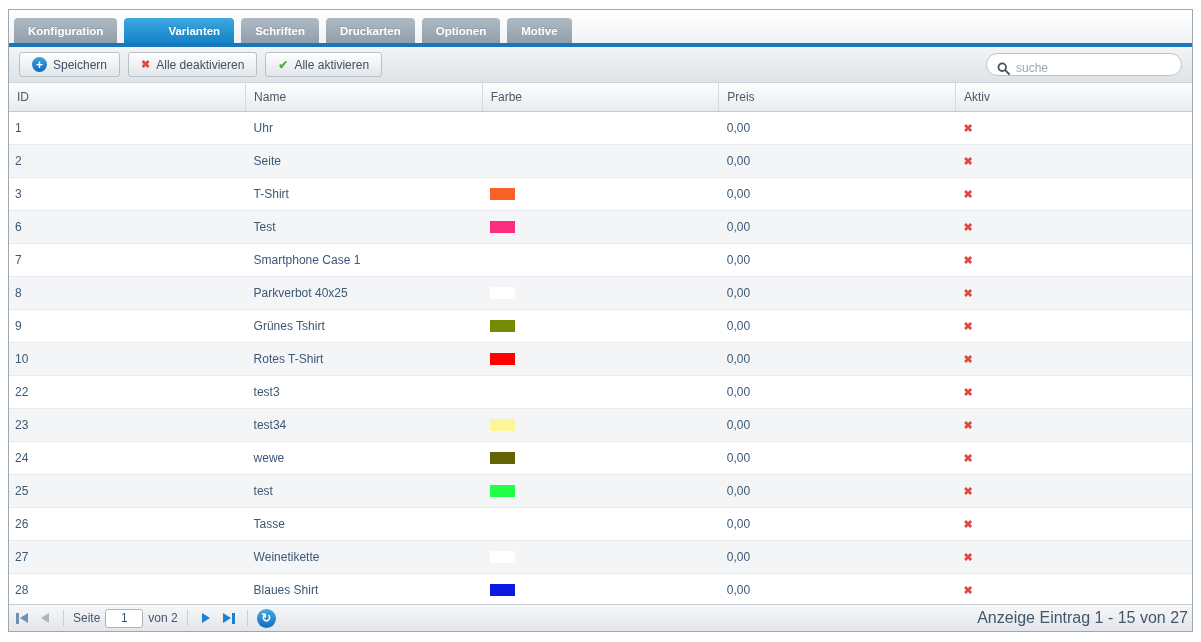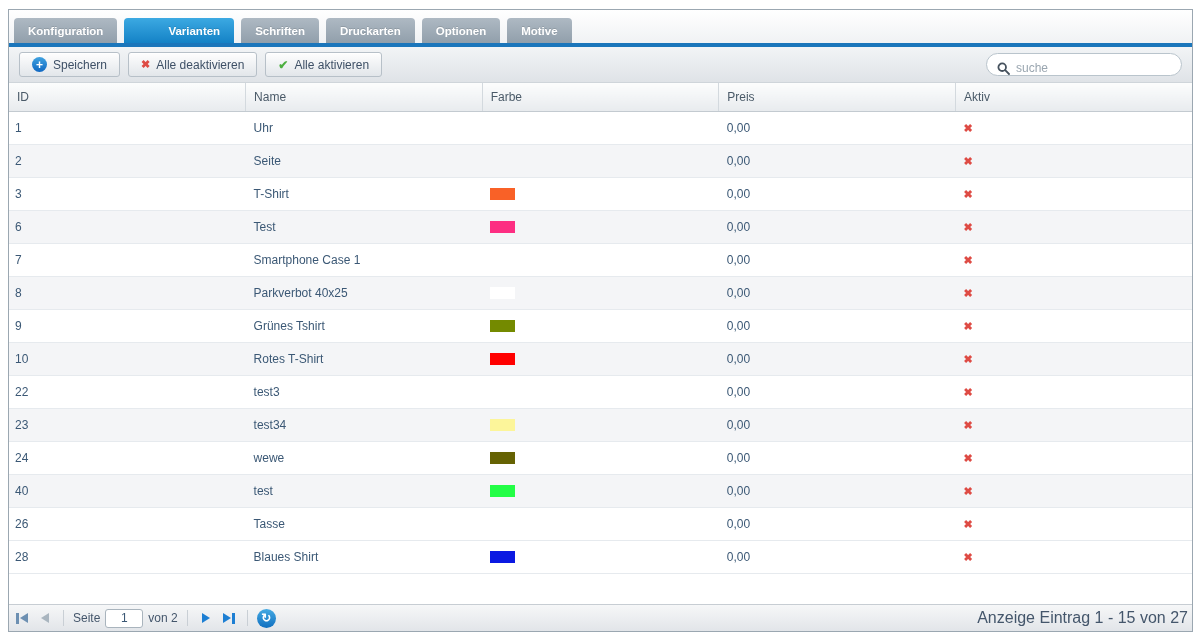--- a/index.html
+++ b/index.html
@@ -197,30 +197,37 @@
           <td><span class="xmark">✖</span></td>
         </tr>
         <tr>
           <td>24</td>
           <td>wewe</td>
           <td><span class="swatch" style="background: rgb(101, 98, 3);"></span></td>
           <td>0,00</td>
           <td><span class="xmark">✖</span></td>
         </tr>
         <tr class="stripe">
-          <td>40</td>
+          <td>25</td>
           <td>test</td>
           <td><span class="swatch" style="background: rgb(35, 254, 70);"></span></td>
           <td>0,00</td>
           <td><span class="xmark">✖</span></td>
         </tr>
         <tr>
           <td>26</td>
           <td>Tasse</td>
           <td></td>
+          <td>0,00</td>
+          <td><span class="xmark">✖</span></td>
+        </tr>
+        <tr class="stripe">
+          <td>27</td>
+          <td>Weinetikette</td>
+          <td><span class="swatch" style="background: rgb(255, 255, 255);"></span></td>
           <td>0,00</td>
           <td><span class="xmark">✖</span></td>
         </tr>
         <tr>
           <td>28</td>
           <td>Blaues Shirt</td>
           <td><span class="swatch" style="background: rgb(11, 25, 226);"></span></td>
           <td>0,00</td>
           <td><span class="xmark">✖</span></td>
         </tr>

